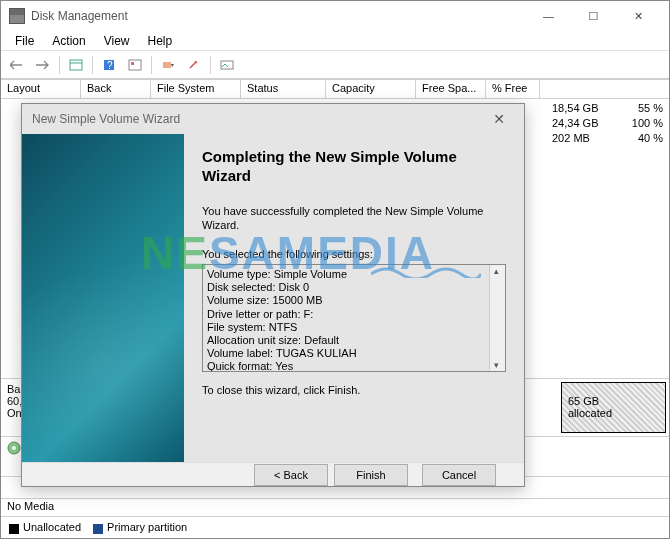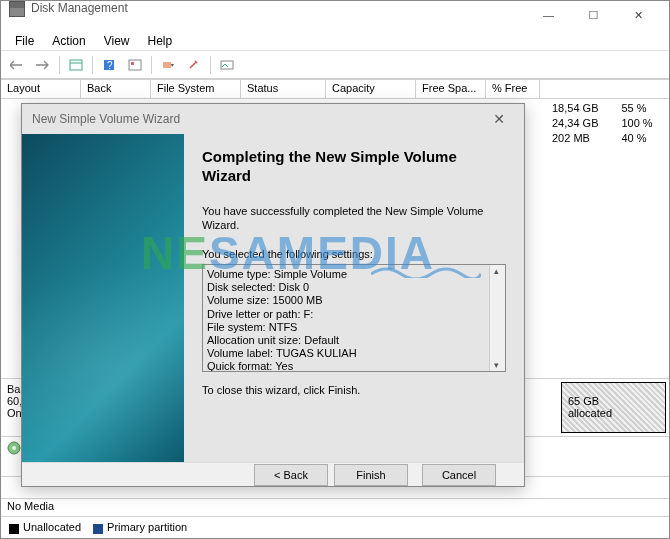--- a/index.html
+++ b/index.html
@@ -1,18 +1,18 @@
 <!DOCTYPE html>
 <html><head>
 <meta charset="utf-8">
 <style>
 * { box-sizing: border-box; margin: 0; padding: 0; }
 body { font-family: "Segoe UI", Tahoma, sans-serif; font-size: 11px; background: #fff; width: 670px; height: 539px; overflow: hidden; border: 1px solid #888; position: relative; }
 
-.titlebar { height: 30px; display: flex; align-items: flex-start; padding: 0 8px; background: #fff; }
+.titlebar { height: 30px; display: flex; align-items: center; padding: 0 8px; background: #fff; }
 .titlebar .icon { width: 16px; height: 16px; margin-right: 6px; background: linear-gradient(#6a6a6a 40%, #888 40%); border: 1px solid #555; }
 .titlebar .title { flex: 1; color: #555; font-size: 12px; }
 .win-btns { display: flex; }
 .win-btn { width: 45px; height: 28px; display: flex; align-items: center; justify-content: center; color: #444; }
 
 .menubar { height: 20px; display: flex; align-items: center; padding: 0 6px; gap: 2px; border-bottom: 1px solid #e0e0e0; }
 .menu-item { padding: 2px 8px; font-size: 12px; }
 
 .toolbar { height: 28px; display: flex; align-items: center; padding: 0 4px; gap: 2px; border-bottom: 1px solid #d0d0d0; }
 .tb-btn { width: 24px; height: 22px; display: flex; align-items: center; justify-content: center; border: 1px solid transparent; }
@@ -21,21 +21,21 @@
 .table-header { height: 20px; display: flex; background: #fff; border-top: 1px solid #d0d0d0; border-bottom: 1px solid #d0d0d0; }
 .th { padding: 2px 6px; border-right: 1px solid #d0d0d0; font-size: 11px; white-space: nowrap; overflow: hidden; }
 .th.vol { width: 130px; } .th.lay { width: 80px; } .th.type { width: 70px; }
 .th.fs { width: 90px; } .th.stat { width: 85px; } .th.cap { width: 90px; }
 .th.free { width: 70px; } .th.pct { width: 54px; }
 
 .table-body { height: 60px; position: relative; }
 .data-row { position: absolute; display: flex; width: 100%; }
 .td { padding: 1px 6px; font-size: 11px; }
 .td.free { width: 70px; margin-left: 545px; }
-.td.pct { width: 54px; }
+.td.pct { width: 54px; text-align: right; }
 
 .bottom-panel { position: absolute; bottom: 40px; left: 0; right: 0; height: 120px; border-top: 1px solid #d0d0d0; }
 .disk-row { height: 58px; display: flex; border-bottom: 1px solid #d0d0d0; }
 .disk-label { width: 90px; padding: 4px 6px; border-right: 1px solid #d0d0d0; font-size: 11px; }
 .disk-map { flex: 1; display: flex; padding: 3px; gap: 3px; }
 .partition { border: 1px solid #000; padding: 12px 6px; font-size: 11px; }
 .part-unalloc { background: repeating-linear-gradient(45deg, #d0d0d0, #d0d0d0 2px, #f0f0f0 2px, #f0f0f0 4px); }
 
 .legend { position: absolute; bottom: 0; left: 0; right: 0; height: 22px; border-top: 1px solid #d0d0d0; display: flex; align-items: center; padding: 0 8px; gap: 12px; font-size: 11px; }
 .lg-box { width: 10px; height: 10px; display: inline-block; margin-right: 4px; vertical-align: middle; }

